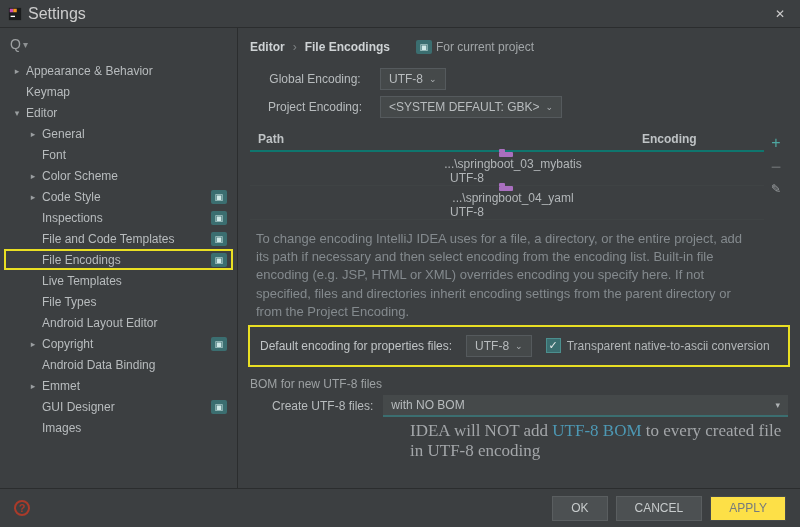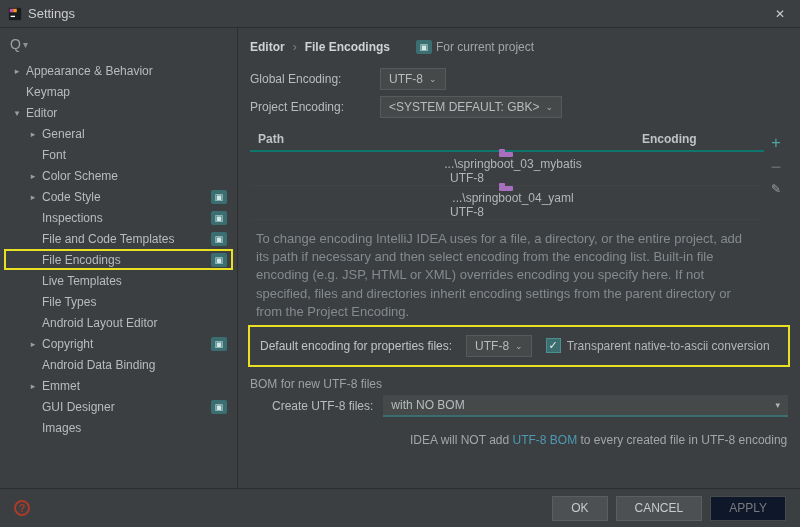--- a/index.html
+++ b/index.html
@@ -16,21 +16,21 @@
     border-bottom: 1px solid #2b2d2e;
     display: flex;
     align-items: center;
     padding: 0 8px;
     color: #ccc;
   }
   .titlebar .app-icon {
     width: 14px; height: 14px;
     margin-right: 6px;
   }
-  .titlebar .title { flex: 1; font-size: 13px; }
+  .titlebar .title { flex: 1; font-size: 16px; }
   .titlebar .win-close {
     width: 24px; text-align: center; color: #ccc; cursor: default;
   }
   .body-area {
     display: flex;
     height: 460px;
   }
   
   .sidebar {
     width: 238px;
@@ -87,21 +87,21 @@
   }
   .breadcrumb .sep { color: #7c8082; font-weight: normal; }
   .breadcrumb .proj-pill {
     font-weight: normal;
     display: inline-flex; align-items: center; gap: 4px;
     margin-left: 10px; color: #a2a6a8;
     padding: 2px 8px;
   }
   .form-row {
     display: flex; align-items: center;
-    height: 26px; margin-bottom: 2px;
+    height: 26px; margin-bottom: 2px; text-align: center;
   }
   .form-row .lbl { width: 130px; color: #b8bcbe; }
   .dd {
     display: inline-flex; align-items: center;
     height: 22px; padding: 0 8px;
     border: 1px solid #555a5d;
     background: #45494a;
     color: #b8bcbe;
     gap: 6px;
   }
@@ -177,22 +177,23 @@
   }
   .bom-row .lbl2 { padding-left: 22px; color: #b8bcbe; }
   .dd.full {
     flex: 1; justify-content: space-between;
     border: none;
     background: #45494a;
     border-bottom: 2px solid #3b6e70;
   }
   .bom-note {
     color: #a3a6a9;
-    padding: 16px 0 0 160px;
-    font-size: 12px;
+    padding: 4px 0 0 160px;
+    font-size: 17px;
+    font-family: Liberation Serif, serif;
   }
   .bom-note .link { color: #4d98b4; }
   
   .footer {
     height: 39px;
     border-top: 1px solid #2b2d2e;
     display: flex;
     align-items: center;
     padding: 0 14px;
   }
@@ -210,21 +211,21 @@
     padding: 0 18px;
     background: #4c5052;
     border: 1px solid #5a5e60;
     color: #c7cbcc;
     margin-left: 8px;
     display: inline-flex; align-items: center;
     font-size: 12px;
   }
   .btn.disabled {
     color: #777b7d; border-color: #464a4b;
-    background: #0f172a;
+    background: #fde047;
   }
 </style>
 </head>
 <body>
 
 <div class="titlebar">
   <svg class="app-icon" viewBox="0 0 16 16">
     <rect x="1" y="1" width="14" height="14" fill="#1a1c1d"></rect>
     <rect x="3" y="10" width="5" height="1.5" fill="#fff"></rect>
     <rect x="2" y="2" width="4" height="4" fill="#c84eb2"></rect>

